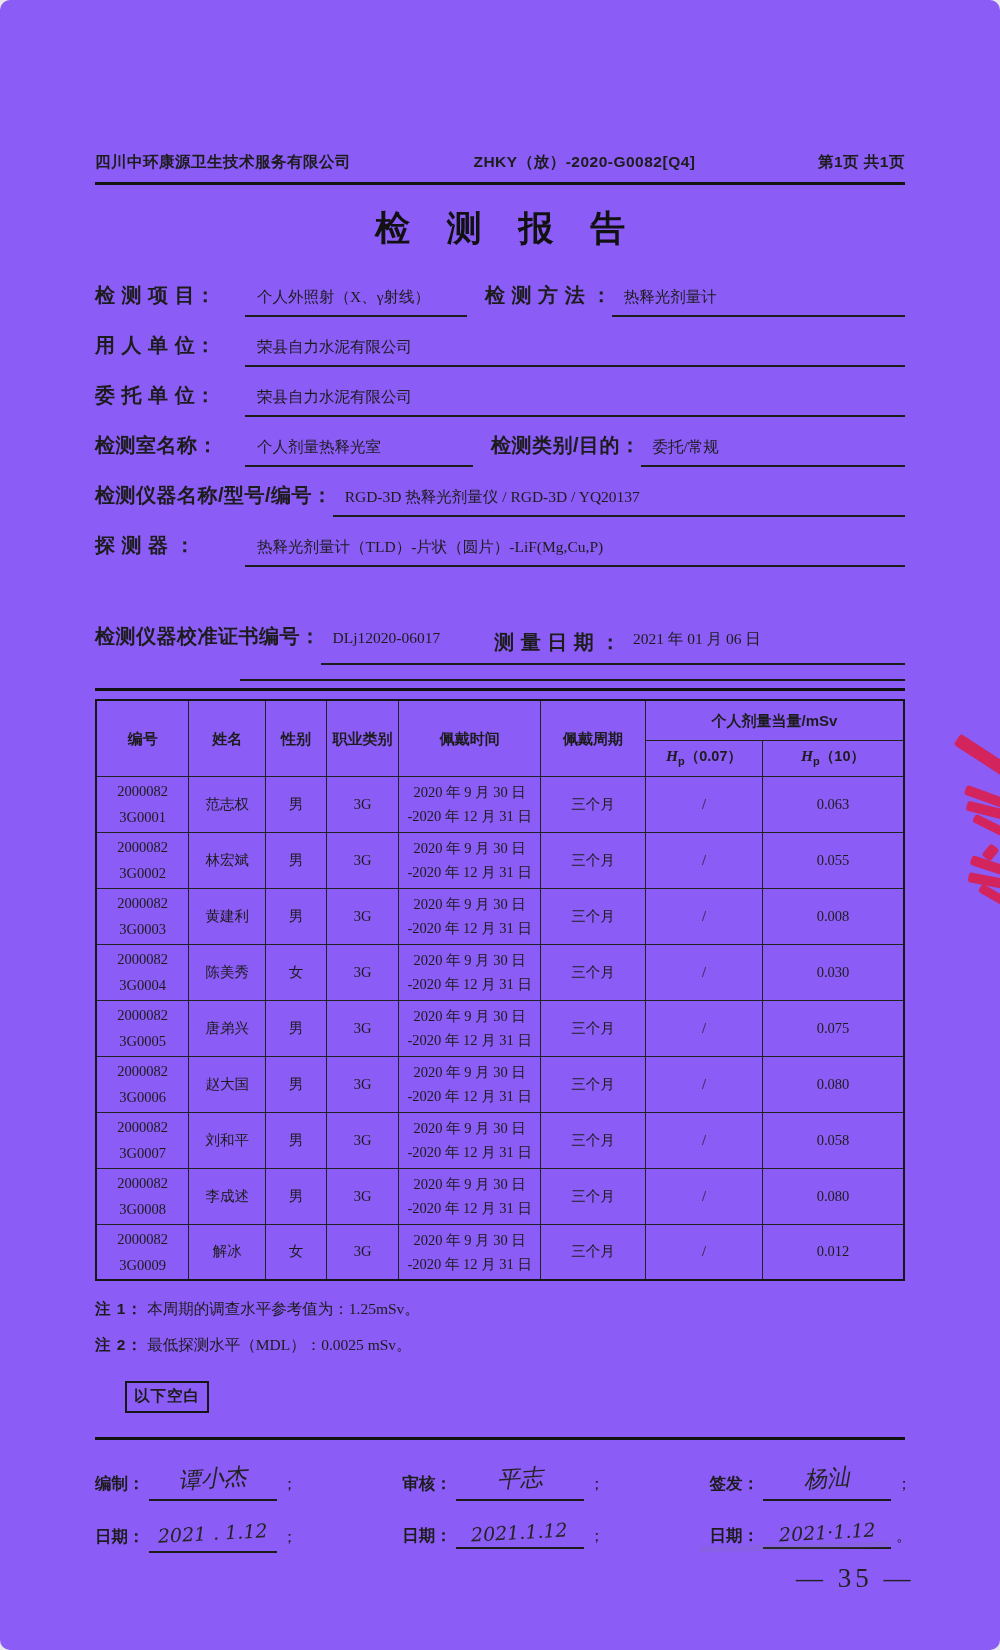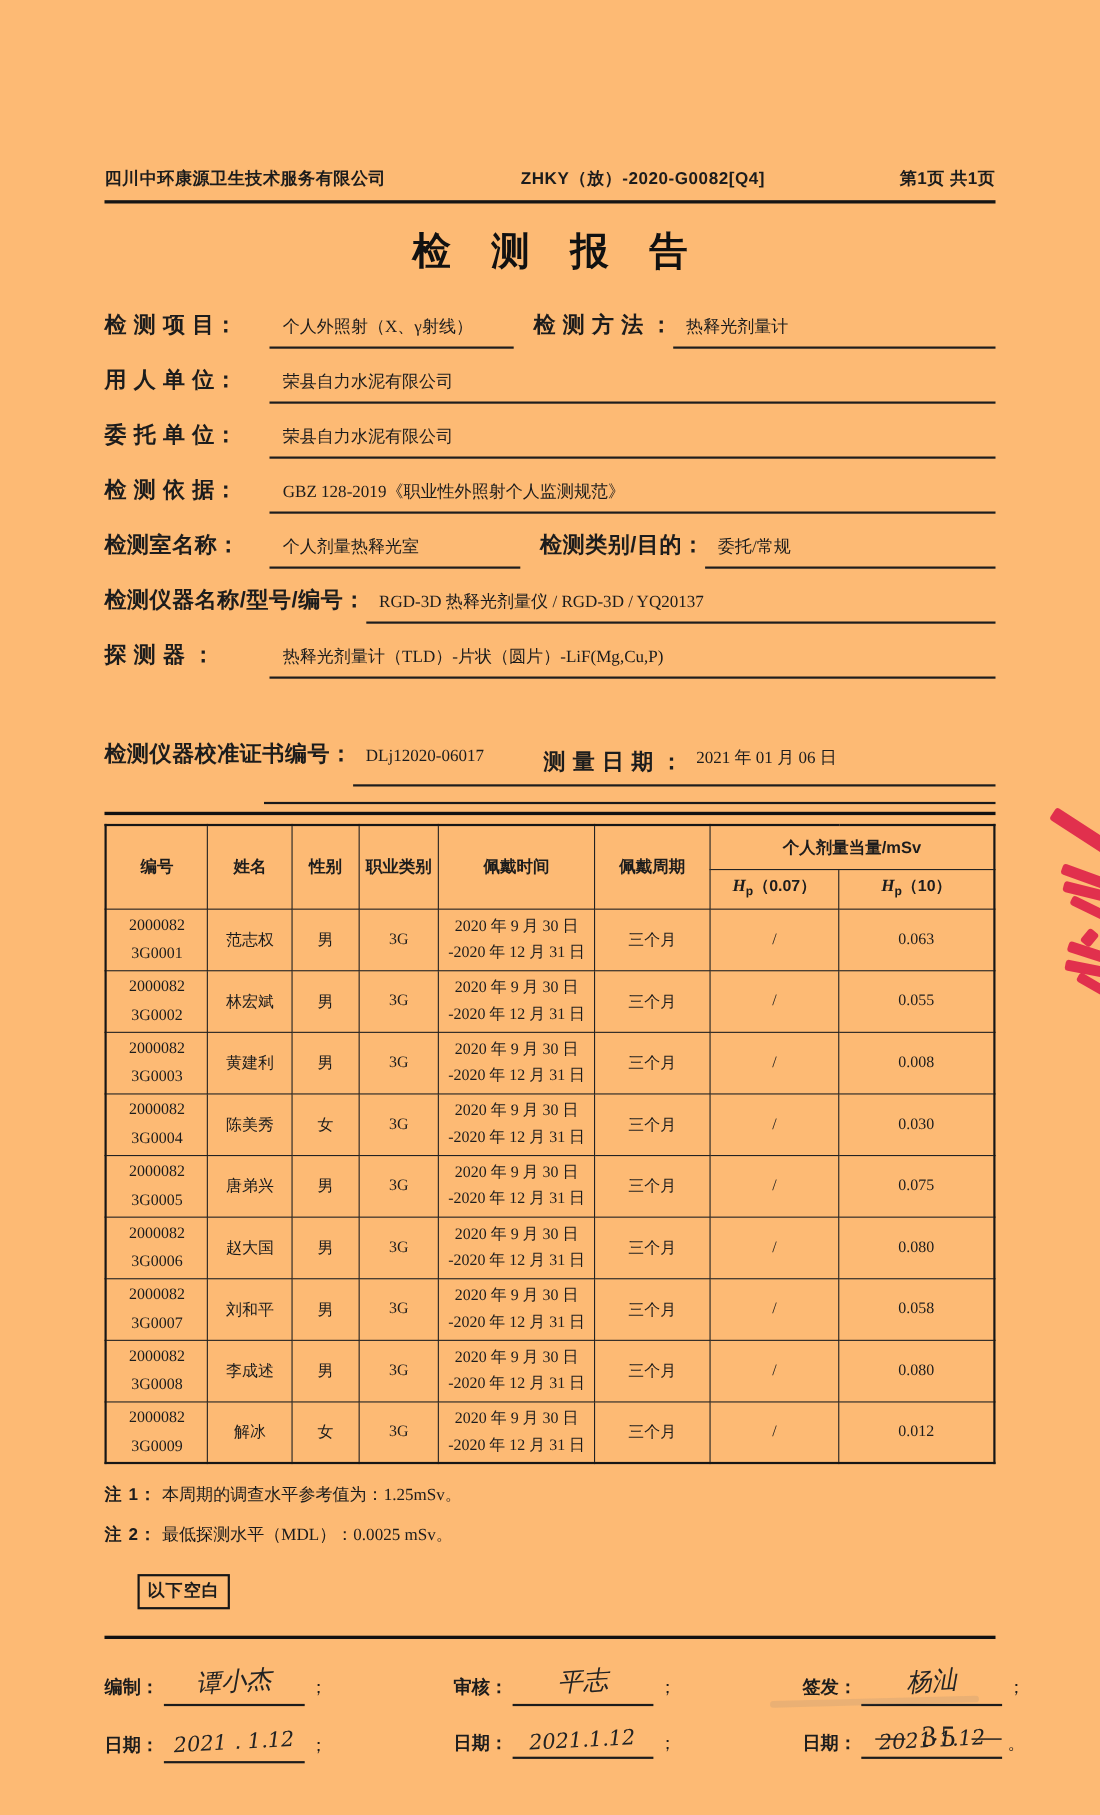--- a/index.html
+++ b/index.html
@@ -1,20 +1,21 @@
 <!DOCTYPE html>
 <html><head>
 <meta charset="utf-8">
 <style>
   * { margin:0; padding:0; box-sizing:border-box; }
   html,body { background:#e9e9e9; }
   .page {
     position:relative; width:1000px; height:1650px; margin:0 auto;
-    background:#fdba74; color:#1c1c1c; overflow:hidden;
+    background:#8b5cf6; color:#1c1c1c; overflow:hidden;
     font-family:"Liberation Sans", sans-serif;
+    border-radius:10px;
   }
   
   .doc-header {
     margin:152px 95px 0 95px; display:flex; justify-content:space-between;
     align-items:baseline; font-size:15.5px; font-weight:600; letter-spacing:.5px;
   }
   .header-rule { margin:9px 95px 0 95px; border-top:3px solid #151515; }
   
   .title {
     margin-top:20px; text-align:center; font-size:35px; font-weight:bold;
@@ -72,21 +73,21 @@
   .note-label { font-weight:bold; letter-spacing:1px; }
   .note-text { font-family:"Liberation Serif", serif; }
   .blank-box {
     display:inline-block; margin:10px 0 0 30px; border:2px solid #161616;
     padding:3px 7px 4px 7px; font-size:15.5px; font-weight:bold; letter-spacing:1px;
   }
   .notes-wrap { margin-left:95px; }
   
   .sig-rule { margin:24px 95px 0 95px; border-top:3px solid #111; }
   .signatures {
-    margin:26px 68px 0 95px; display:flex; justify-content:space-between;
+    margin:26px 88px 0 95px; display:flex; justify-content:space-between;
   }
   .sig-col { }
   .sig-line-row { display:flex; align-items:baseline; margin-bottom:22px; }
   .sig-label { font-size:16.5px; font-weight:bold; white-space:nowrap; }
   .sigline {
     display:inline-block; border-bottom:2px solid #1c1c1c; min-width:128px;
     text-align:center; padding:0 6px 2px 6px; margin-left:4px;
   }
   .handw {
     display:inline-block; font-family:"DejaVu Serif", serif; font-style:italic;
@@ -134,24 +135,20 @@
       <span class="flabel l2gap">检 测 方 法 ：</span>
       <span class="fvalue grow">热释光剂量计</span>
     </div>
     <div class="frow">
       <span class="flabel w150">用 人 单 位：</span>
       <span class="fvalue grow">荣县自力水泥有限公司</span>
     </div>
     <div class="frow">
       <span class="flabel w150">委 托 单 位：</span>
       <span class="fvalue grow">荣县自力水泥有限公司</span>
-    </div>
-    <div class="frow">
-      <span class="flabel w150">检 测 依 据：</span>
-      <span class="fvalue grow">GBZ 128-2019《职业性外照射个人监测规范》</span>
     </div>
     <div class="frow">
       <span class="flabel w150">检测室名称：</span>
       <span class="fvalue fix2">个人剂量热释光室</span>
       <span class="flabel l2gap">检测类别/目的：</span>
       <span class="fvalue grow">委托/常规</span>
     </div>
     <div class="frow">
       <span class="flabel">检测仪器名称/型号/编号：</span>
       <span class="fvalue grow">RGD-3D 热释光剂量仪 / RGD-3D / YQ20137</span>

